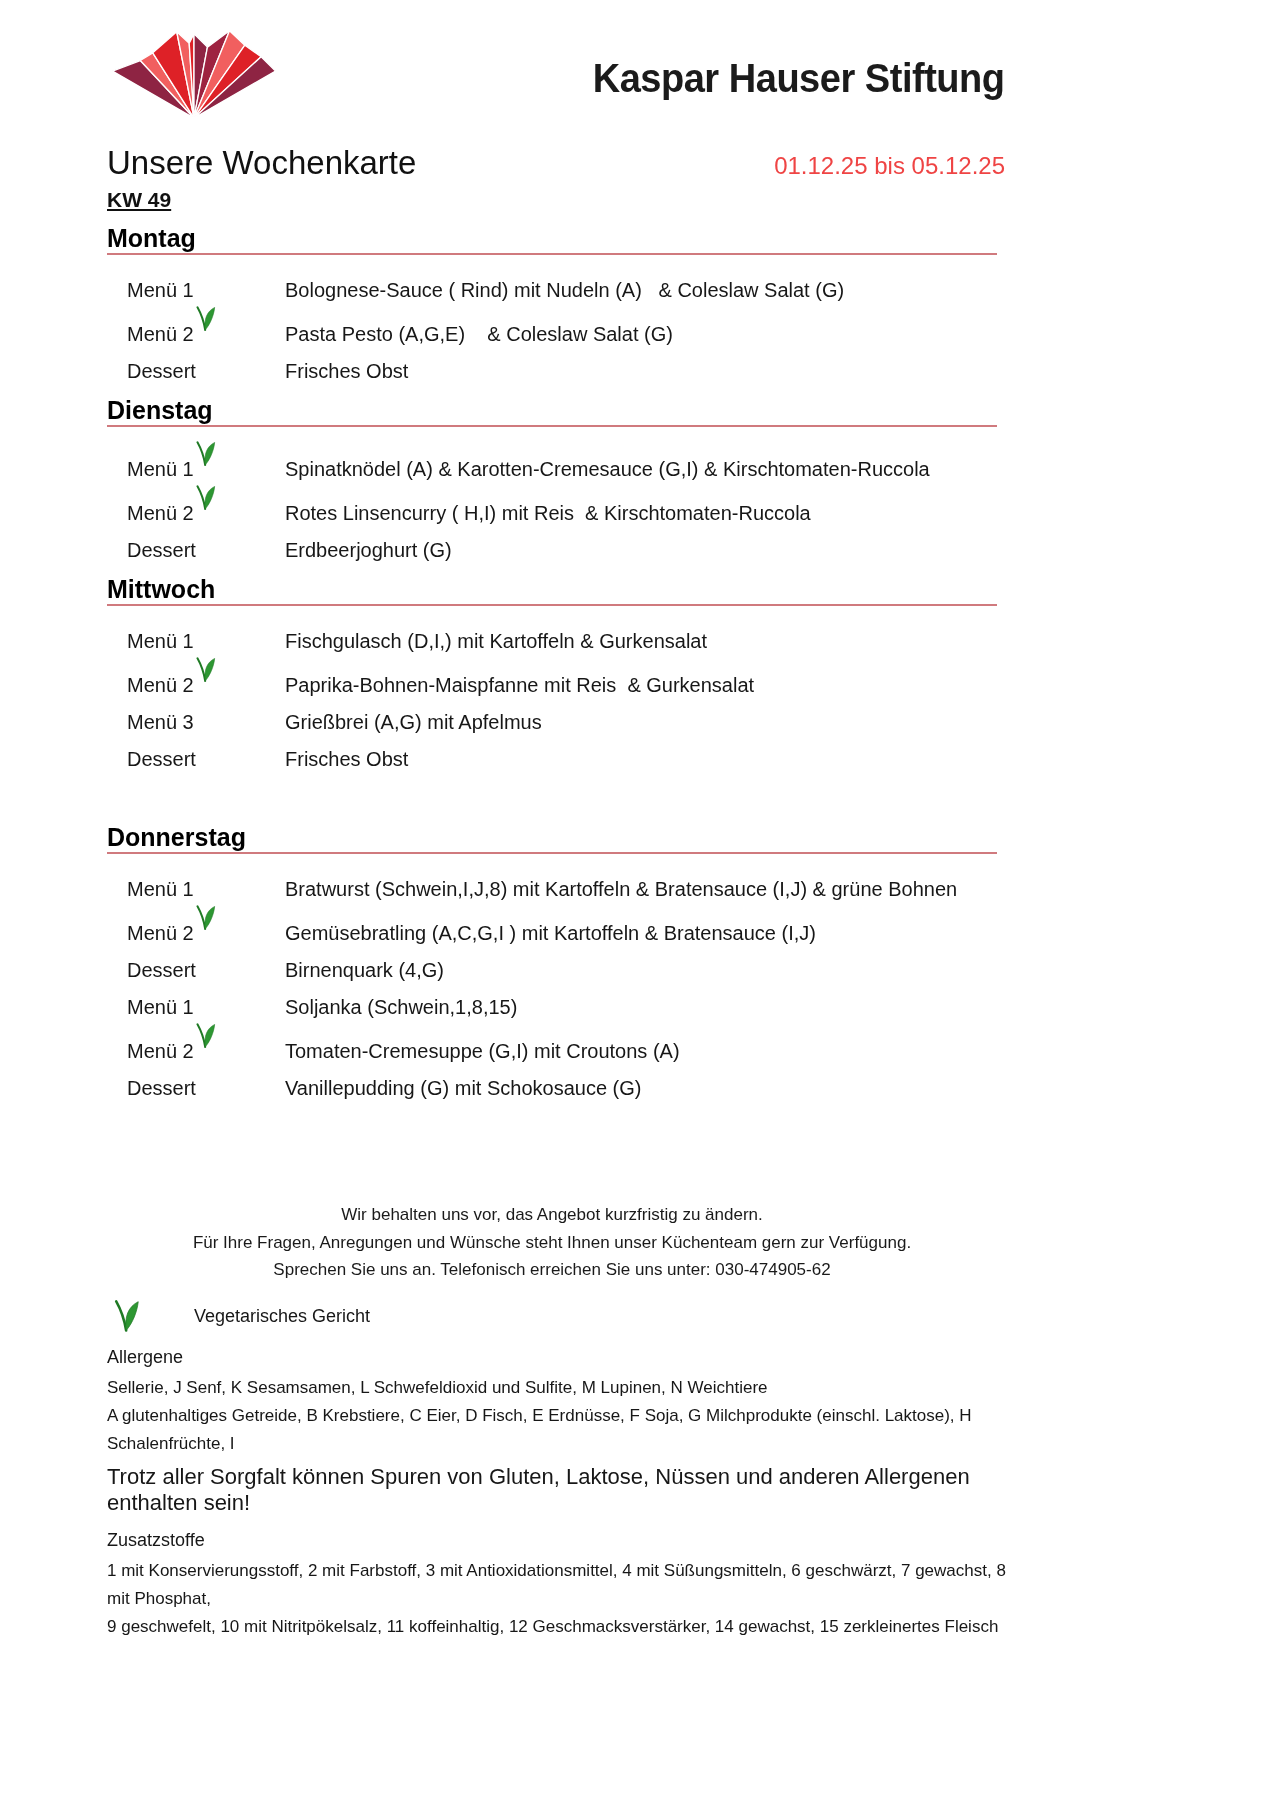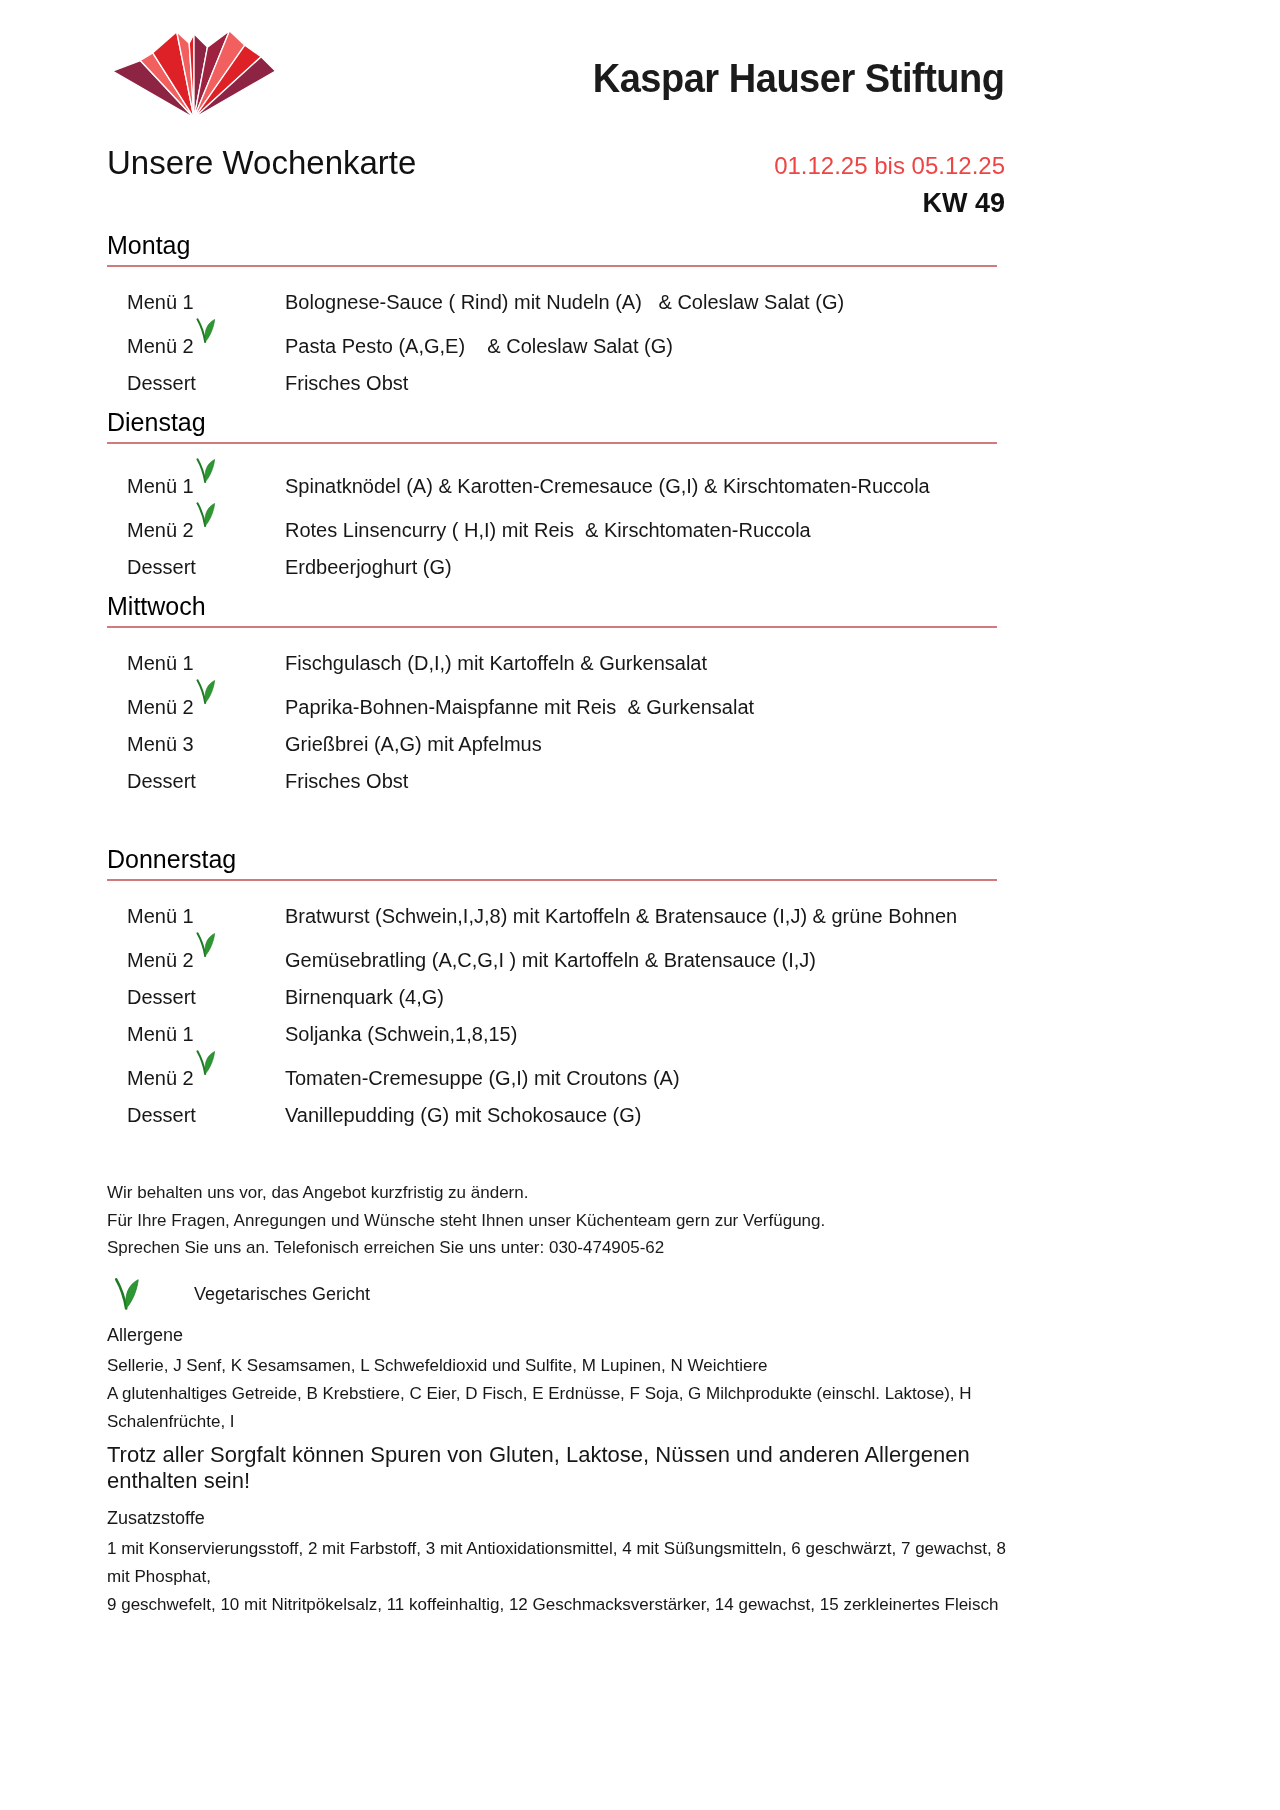--- a/index.html
+++ b/index.html
@@ -19,40 +19,40 @@
   .brand {
     font-size: 40px; font-weight: 600; letter-spacing: -0.5px;
     margin-top: 30px; color: #1b1b1b;
     display: inline-block; transform: scaleX(0.95); transform-origin: right center;
   }
 
   
   .title-row { display: flex; justify-content: space-between; align-items: baseline; margin-top: 18px; }
   .doc-title { font-size: 33px; font-weight: 400; color: #111; }
   .date-range { font-size: 24px; font-weight: 400; color: #ef4444; }
-  .kw-row { text-align: right; font-size: 27px; font-weight: 700; margin-top: 6px; color: #111; }
+  .kw-row { font-size: 21px; font-weight: 700; margin-top: 6px; color: #111; text-decoration: underline; }
 
   
   .day-section { margin-top: 12px; }
   .day-section.gap-large { margin-top: 52px; }
   .day-heading {
-    font-size: 25px; font-weight: 400; color: #000;
+    font-size: 25px; font-weight: 700; color: #000;
     border-bottom: 2px solid #d07a7e;
-    padding-bottom: 5px; margin-bottom: 23px;
+    margin-bottom: 23px;
     width: 890px;
   }
   .menu-row { display: flex; align-items: flex-end; margin-bottom: 13px; min-height: 24px; margin-left: 20px; }
   .menu-label { width: 158px; font-size: 20px; flex: 0 0 158px; position: relative; }
   .label-inner { display: inline; }
   .veg-badge { display: inline-block; position: relative; top: -9px; left: 1px; width: 21px; height: 26px; }
   .veg-badge svg { width: 21px; height: 26px; display: block; }
   .dish { font-size: 20px; white-space: pre-wrap; }
 
   
-  .footer-notes { margin-top: 52px; width: 890px; text-align: left; font-size: 17px; line-height: 1.62; color: #1a1a1a; }
+  .footer-notes { margin-top: 101px; width: 890px; text-align: center; font-size: 17px; line-height: 1.62; color: #1a1a1a; }
   .veg-legend { display: flex; align-items: center; margin-top: 16px; gap: 36px; }
   .veg-legend-icon { width: 27px; height: 33px; margin-left: 6px; }
   .veg-legend-icon svg { width: 27px; height: 33px; display: block; }
   .veg-legend-label { font-size: 18px; margin-left: 18px; }
   .sub-heading { font-size: 18px; margin-top: 14px; }
   .body-lines { font-size: 17px; line-height: 1.65; margin-top: 6px; width: 920px; }
   .warning { font-size: 22px; margin-top: 6px; }
 </style>
 </head>
 <body>

